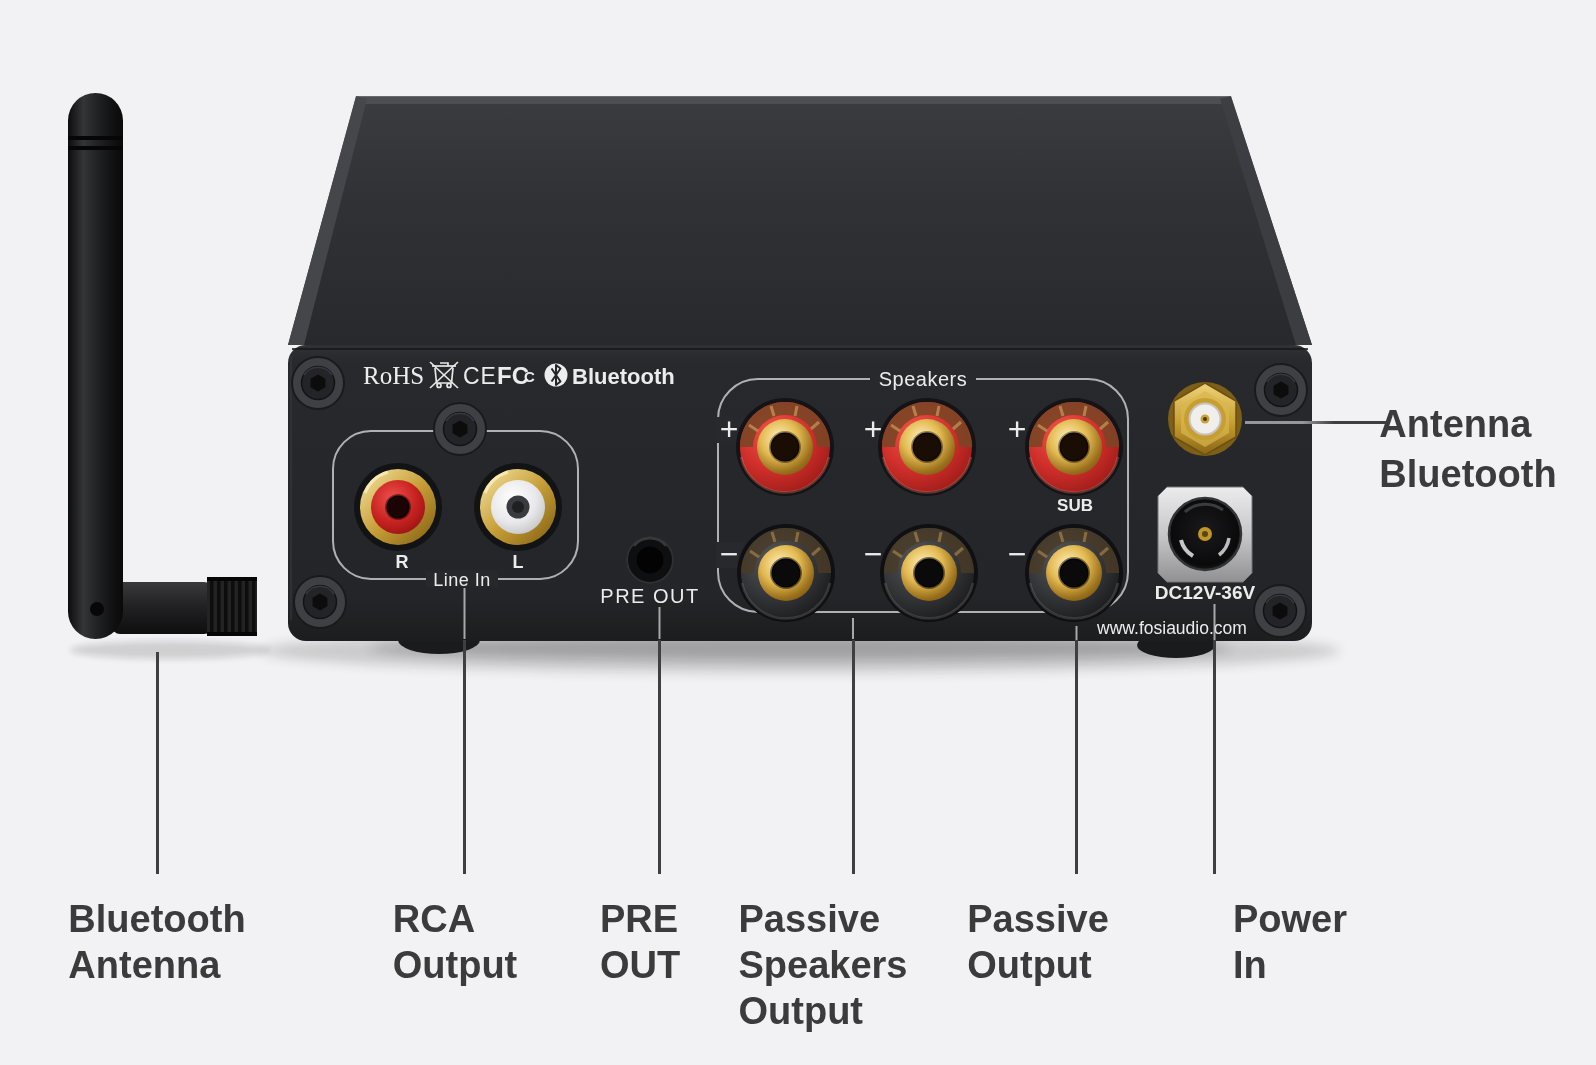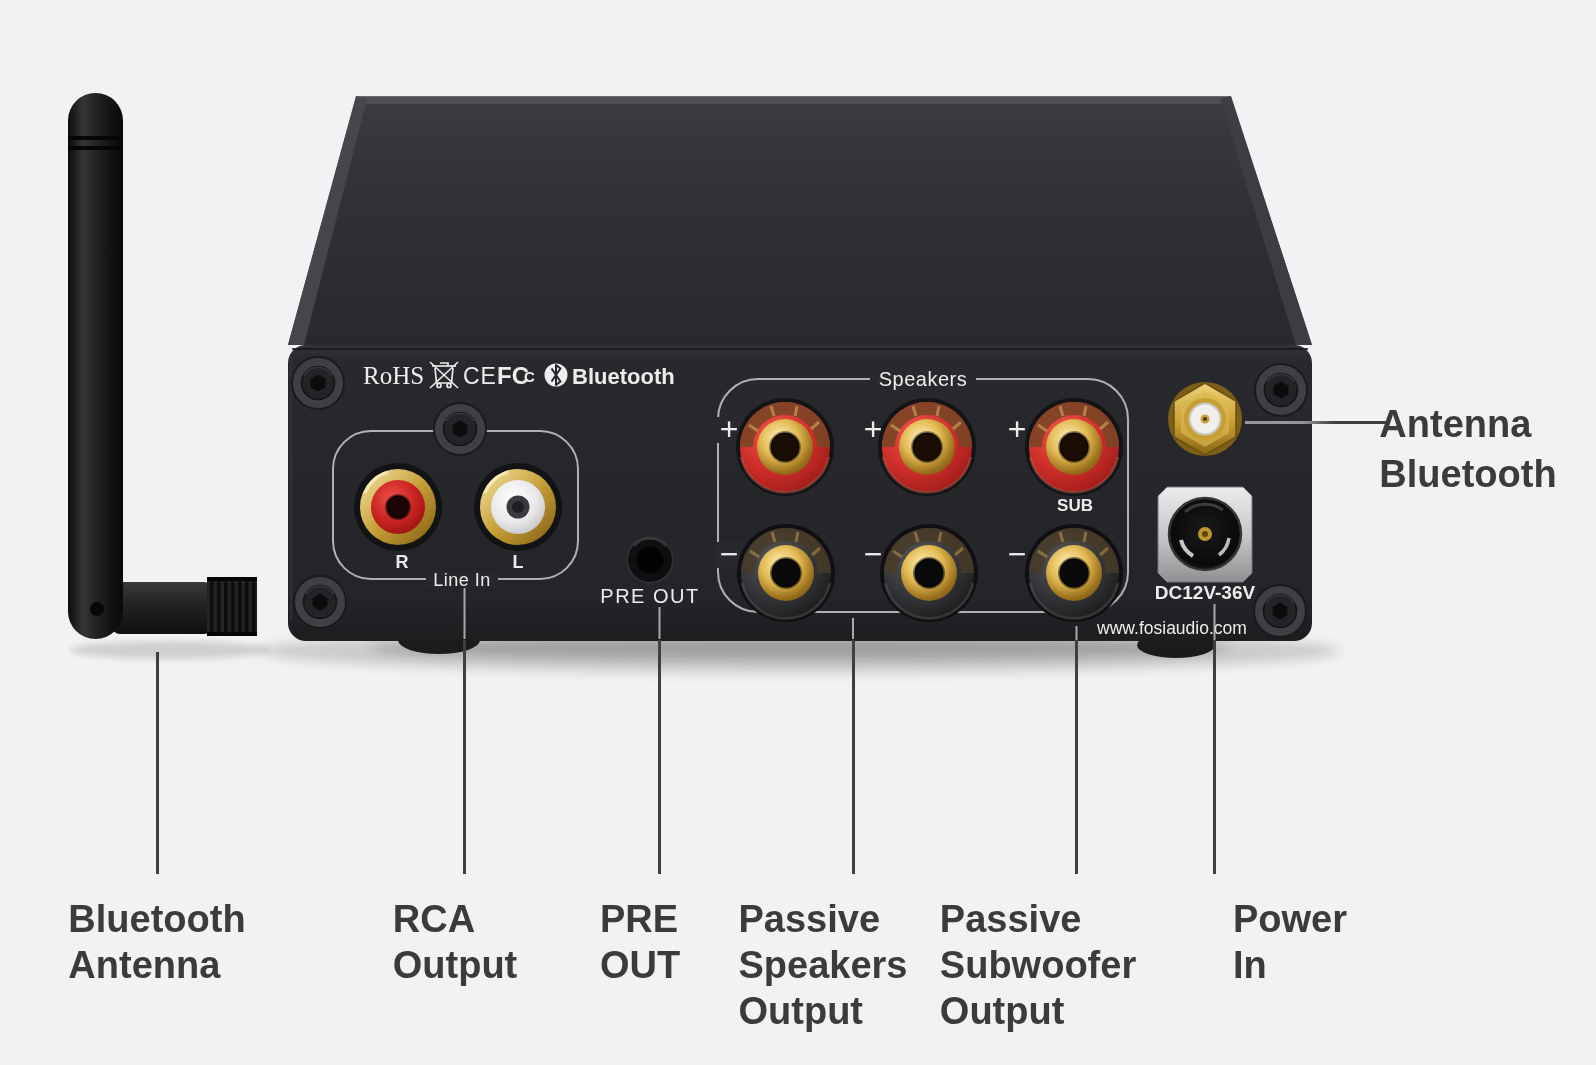--- a/index.html
+++ b/index.html
@@ -342,21 +342,20 @@
   <span>OUT</span>
   <span></span>
 </div>
 <div class="callout-label" style="left:823px;">
   <span>Passive</span>
   <span>Speakers</span>
   <span>Output</span>
 </div>
 <div class="callout-label" style="left:1038px;">
   <span>Passive</span>
-  <span>Subwoofer</span>
   <span>Output</span>
 </div>
 <div class="callout-label" style="left:1290px;">
   <span>Power</span>
   <span>In</span>
   <span></span>
 </div>
 <div class="callout-label side" style="left:1468px;">
   <span>Antenna</span>
   <span>Bluetooth</span>

